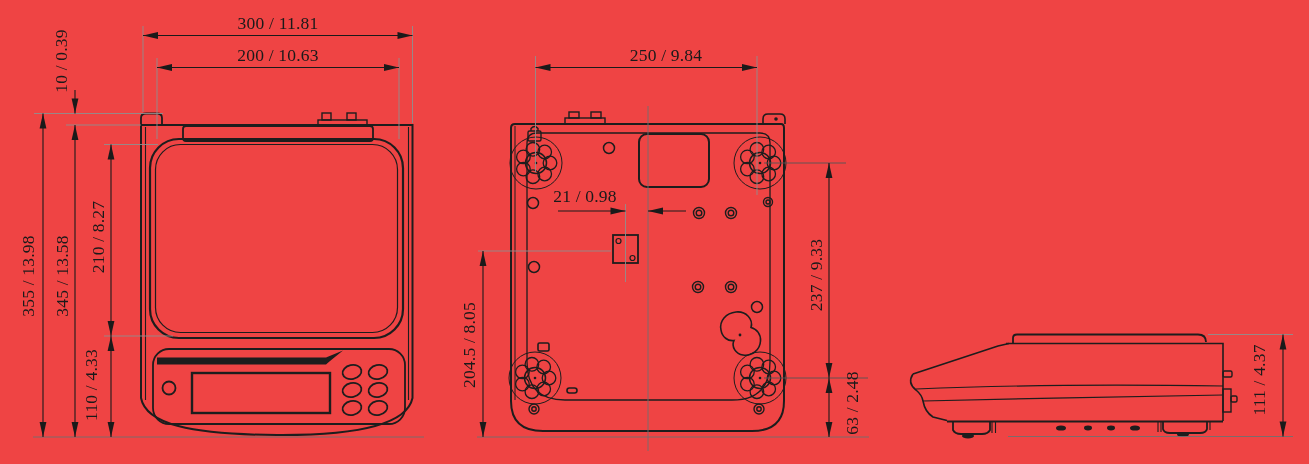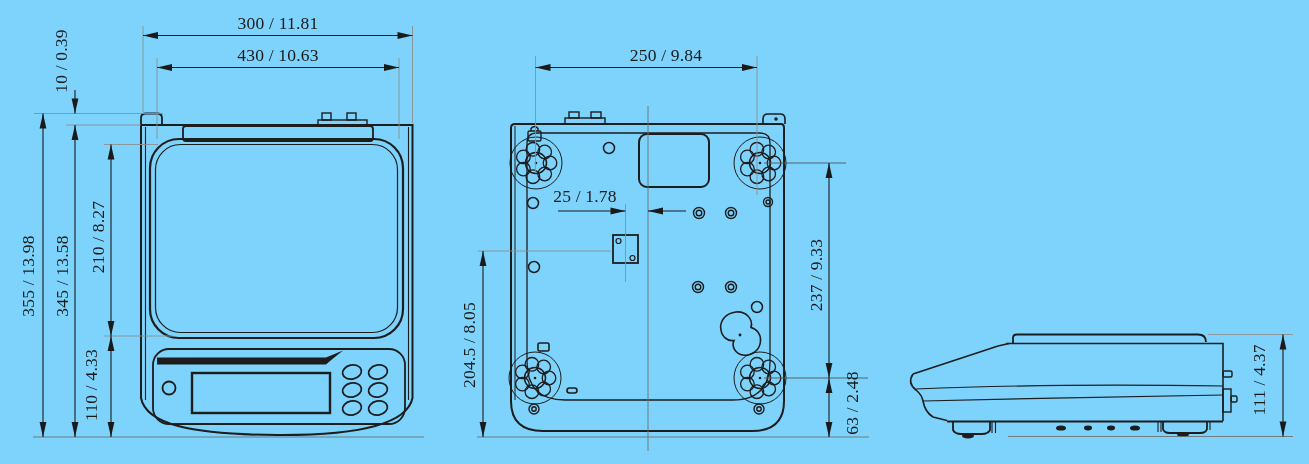--- a/index.html
+++ b/index.html
@@ -1,17 +1,17 @@
 <!DOCTYPE html>
 <html><head>
 <meta charset="utf-8">
 <style>
   html,body{margin:0;padding:0;background:#ffffff;}
   #stage{
-    position:relative;width:1309px;height:464px;background:#7dd3fc;
+    position:relative;width:1309px;height:464px;background:#ef4444;
     font-family:"Liberation Serif", serif;overflow:hidden;
   }
   #stage svg{position:absolute;left:0;top:0;}
   .lbl{
     position:absolute;font-size:17.5px;color:#1a1a1a;white-space:nowrap;
     transform:translate(-50%,-50%);letter-spacing:.2px;line-height:1;
   }
   .lbl.vert{transform:translate(-50%,-50%) rotate(-90deg);}
 </style>
 </head>
@@ -234,27 +234,27 @@
   </g>
 
   <g stroke="#8f8f8f" stroke-width="0.9" fill="none">
     <line x1="1208" y1="334.5" x2="1293" y2="334.5"></line>
     <line x1="1008" y1="436.5" x2="1293" y2="436.5" stroke="#6f6f6f"></line>
   </g>
   <line x1="1283" y1="334.5" x2="1283" y2="436.5" stroke="#1a1a1a" stroke-width="1.1" marker-start="url(#arr)" marker-end="url(#arr)"></line>
 </svg>
 
   <div class="lbl" style="left:278px;top:24px">300 / 11.81</div>
-  <div class="lbl" style="left:278px;top:56px">430 / 10.63</div>
+  <div class="lbl" style="left:278px;top:56px">200 / 10.63</div>
   <div class="lbl vert" style="left:62px;top:61px">10 / 0.39</div>
   <div class="lbl vert" style="left:29px;top:276px">355 / 13.98</div>
   <div class="lbl vert" style="left:63px;top:276px">345 / 13.58</div>
   <div class="lbl vert" style="left:99px;top:237px">210 / 8.27</div>
   <div class="lbl vert" style="left:92px;top:385px">110 / 4.33</div>
 
   <div class="lbl" style="left:666px;top:56px">250 / 9.84</div>
-  <div class="lbl" style="left:585px;top:197px">25 / 1.78</div>
+  <div class="lbl" style="left:585px;top:197px">21 / 0.98</div>
   <div class="lbl vert" style="left:470px;top:345px">204.5 / 8.05</div>
   <div class="lbl vert" style="left:817px;top:275px">237 / 9.33</div>
   <div class="lbl vert" style="left:853px;top:403px">63 / 2.48</div>
 
   <div class="lbl vert" style="left:1260px;top:380px">111 / 4.37</div>
 </div>
 
 </body></html>

